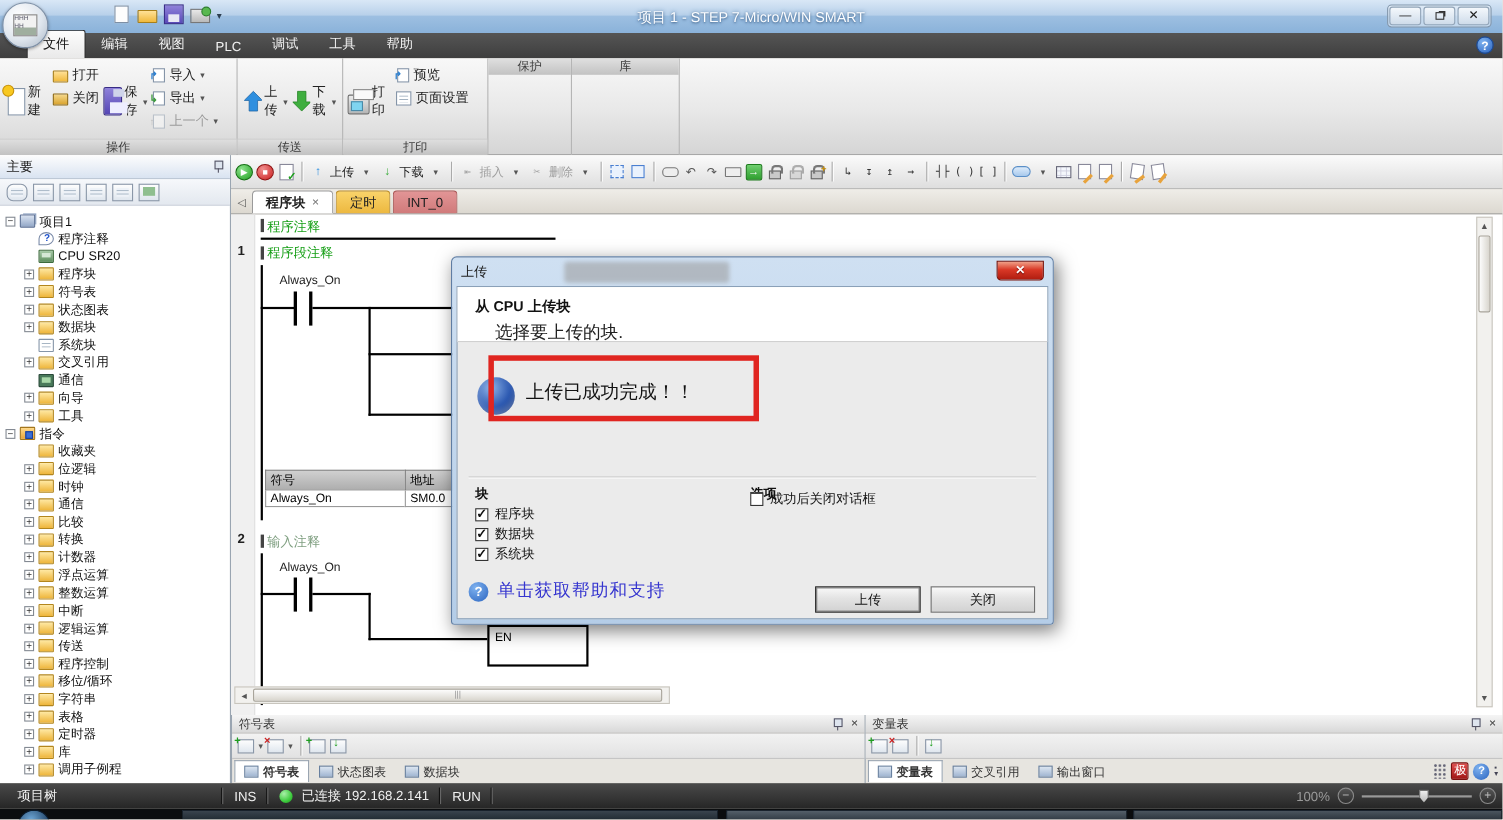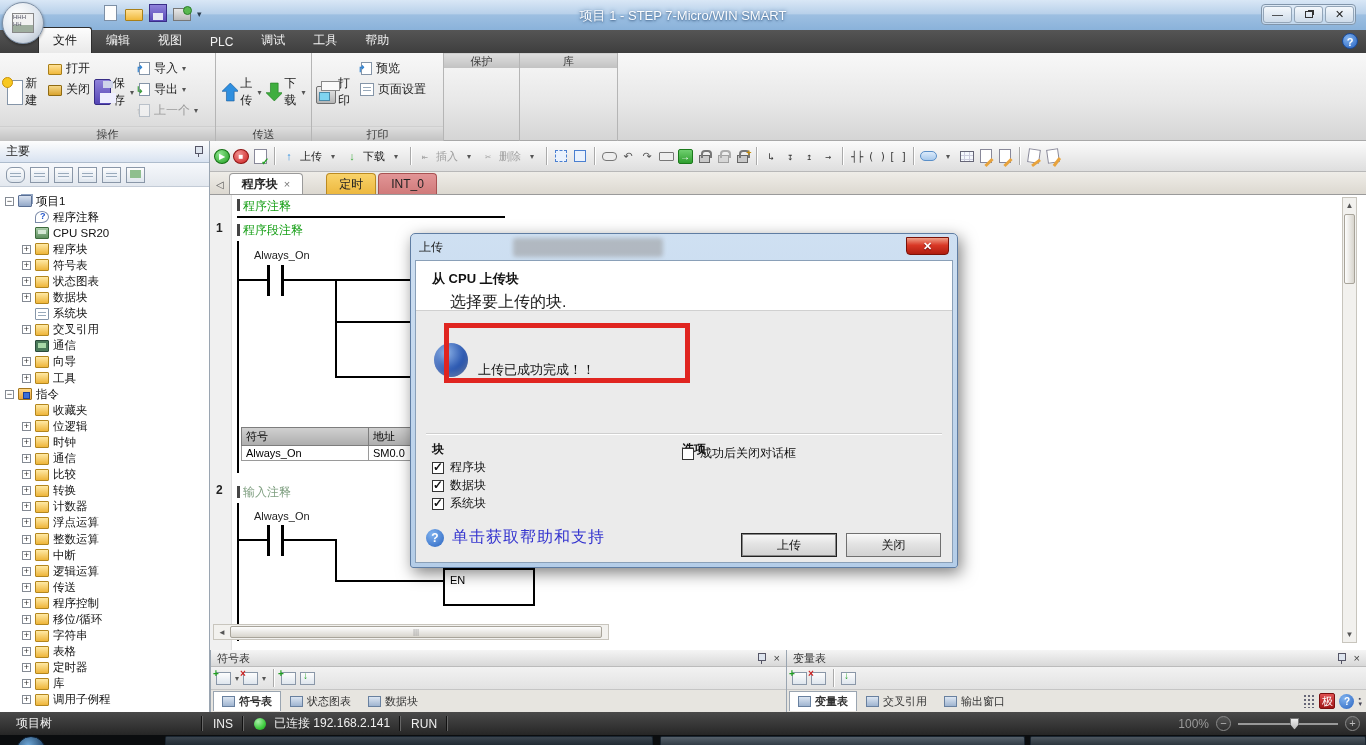--- a/index.html
+++ b/index.html
@@ -26,21 +26,21 @@
   .win-title { position:absolute; top:7px; left:0; right:0; text-align:center; font-size:13px; color:#fcfdff;
     text-shadow:0 0 4px #5a82ab,0 1px 2px #44658a; }
   .winbtns { position:absolute; right:10px; top:4px; display:flex; gap:2px; background:rgba(235,242,250,.55);
     border:1px solid #8195aa; border-radius:4px; padding:1px; }
   .wbtn { width:29px; height:17px; border:1px solid #93a5b8; border-radius:3px; background:linear-gradient(#f4f8fc,#cfdcea);
     display:flex; align-items:center; justify-content:center; font-size:11px; color:#222; line-height:1; }
   .wbtn .rest { width:8px; height:7px; border:1px solid #333; box-shadow:2px -2px 0 -1px #333; }
 
   
   .menubar { position:absolute; left:0; top:30px; width:1366px; height:23px;
-    background:linear-gradient(#555,#3e3e3e); display:flex; align-items:flex-end; padding-left:38px; }
+    background:linear-gradient(#555,#3e3e3e); display:flex; align-items:flex-end; padding-left:24px; }
   .mitem { color:#f2f2f2; font-size:12px; padding:4px 14px 4px; cursor:default; }
   .mitem.active { background:linear-gradient(#fdfdfd,#e9e9e9); color:#111; border-radius:3px 3px 0 0; border:1px solid #2e2e2e; border-bottom:none; }
   .help-orb { position:absolute; right:8px; top:3px; width:16px; height:16px; border-radius:50%;
     background:radial-gradient(circle at 35% 30%,#7fb2ef,#2a64c0); color:#fff; font-size:11px; font-weight:bold;
     text-align:center; line-height:16px; border:1px solid #1a4a98; }
 
   
   .ribbon { position:absolute; left:0; top:53px; width:1366px; height:88px;
     background:linear-gradient(#f8f8f8,#e8e8e8 55%,#d5d5d5); border-bottom:1px solid #a8a8a8; display:flex; }
   .rgroup { height:88px; border-right:1px solid #b5b5b5; display:flex; flex-direction:column; }
@@ -136,21 +136,21 @@
   .ic-instr { background:linear-gradient(#ffd98a,#e8a63c); border:1px solid #a3761d; }
   .ic-instr::after { content:""; position:absolute; left:4px; top:3px; width:5px; height:5px; background:#3a6fd8; border:1px solid #1a3f98; }
 
   
   .tabbar { position:absolute; left:210px; top:172px; width:1156px; height:23px;
     background:linear-gradient(#efede8,#dcd8d0); border-bottom:1px solid #9a9a9a; display:flex; align-items:flex-end; }
   .tb-arrow { font-size:10px; color:#555; padding:0 5px 4px 6px; }
   .etab { height:21px; display:flex; align-items:center; gap:6px; padding:0 12px; font-size:12px;
     border:1px solid #9a9a9a; border-bottom:none; border-radius:4px 4px 0 0; margin-right:2px; color:#222; }
   .etab.active { background:#fff; font-weight:bold; }
-  .etab.timer { background:linear-gradient(var(--tab_timer_bg),#edb83f); border-color:#bb8a20;margin-left:21px; }
+  .etab.timer { background:linear-gradient(var(--tab_timer_bg),#edb83f); border-color:#bb8a20; }
   .etab.int0 { background:linear-gradient(var(--tab_int0_bg),#d07a7a); border-color:#a85252; }
   .etab .x { color:#777; font-size:11px; font-weight:normal; }
   .canvas { position:absolute; left:210px; top:195px; width:1156px; height:455px; background:#fff; overflow:hidden; }
   .gutter { position:absolute; left:0; top:0; width:22px; height:100%; background:#f0f0f0; border-right:1px solid #e0e0e0; }
   .netnum { position:absolute; font-size:12px; font-weight:bold; color:#222; }
   .hl { position:absolute; background:#000; height:2px; }
   .vl { position:absolute; background:#000; width:2px; }
   .cbar { position:absolute; width:3px; height:12px; background:#444; }
   .cmt { position:absolute; font-size:12px; color:var(--comment_green);text-align:center; }
   .cmt.dim { color:#7f9f80; }
@@ -202,21 +202,21 @@
   .dlg-close { position:absolute; right:8px; top:3px; width:43px; height:18px; border-radius:0 0 4px 4px;
     background:linear-gradient(#f0a088,#d93826 45%,#b01d10); border:1px solid #7a1208; color:#fff;
     font-size:11px; font-weight:bold; text-align:center; line-height:17px; text-shadow:0 1px 1px #600; }
   .dlg-body { position:absolute; left:4px; right:4px; top:26px; bottom:4px; background:#ebebeb; border:1px solid #8aa0b8; }
   .dlg-head { height:50px; background:#fff; border-bottom:1px solid #d0d0d0; padding:9px 0 0 16px; }
   .dlg-h1 { font-size:13px; font-weight:bold; color:#111; }
   .dlg-h2 { font-size:16px; color:#222; margin:4px 0 0 18px; }
   .sphere { position:absolute; left:18px; top:82px; width:34px; height:34px; border-radius:50%;
     background:radial-gradient(circle at 35% 28%,#8fb4e8,#2a57b0 55%,#122f6e); box-shadow:inset 0 -4px 6px rgba(255,255,255,.25); }
   .redbox { position:absolute; left:28px; top:62px; width:246px; height:60px; border:5px solid var(--annotation_red); z-index:5; }
-  .status-msg { position:absolute; left:62px; top:100px; font-size:13px; color:#111; z-index:6; }
+  .status-msg { position:absolute; left:62px; top:84px; font-size:17px; color:#111; z-index:6; }
   .dlg-divider { position:absolute; left:10px; right:10px; top:172px; height:1px; background:#cfcfcf; box-shadow:0 1px 0 #fff; }
   .sect-label { position:absolute; font-size:12px; font-weight:bold; color:#111; }
   .cbrow { position:absolute; display:flex; align-items:center; gap:6px; font-size:12px; color:#111; }
   .cb { width:12px; height:12px; background:#fff; border:1px solid #333; position:relative; flex:0 0 auto; }
   .cb.on::after { content:"✓"; position:absolute; left:0; top:-3px; font-size:12px; font-weight:bold; color:#111; }
   .help-row { position:absolute; left:10px; top:266px; display:flex; align-items:center; gap:8px; }
   .help-row .q-orb { width:18px; height:18px; line-height:18px; font-size:12px; }
   .help-link { font-size:16px; color:var(--link_blue); letter-spacing:1px; }
   .dbtn { position:absolute; top:272px; height:24px; font-size:12px; color:#111; text-align:center; line-height:22px;
     background:linear-gradient(#f9f9f9,#e3e3e3 45%,#d2d2d2); border:1px solid #707070; }

